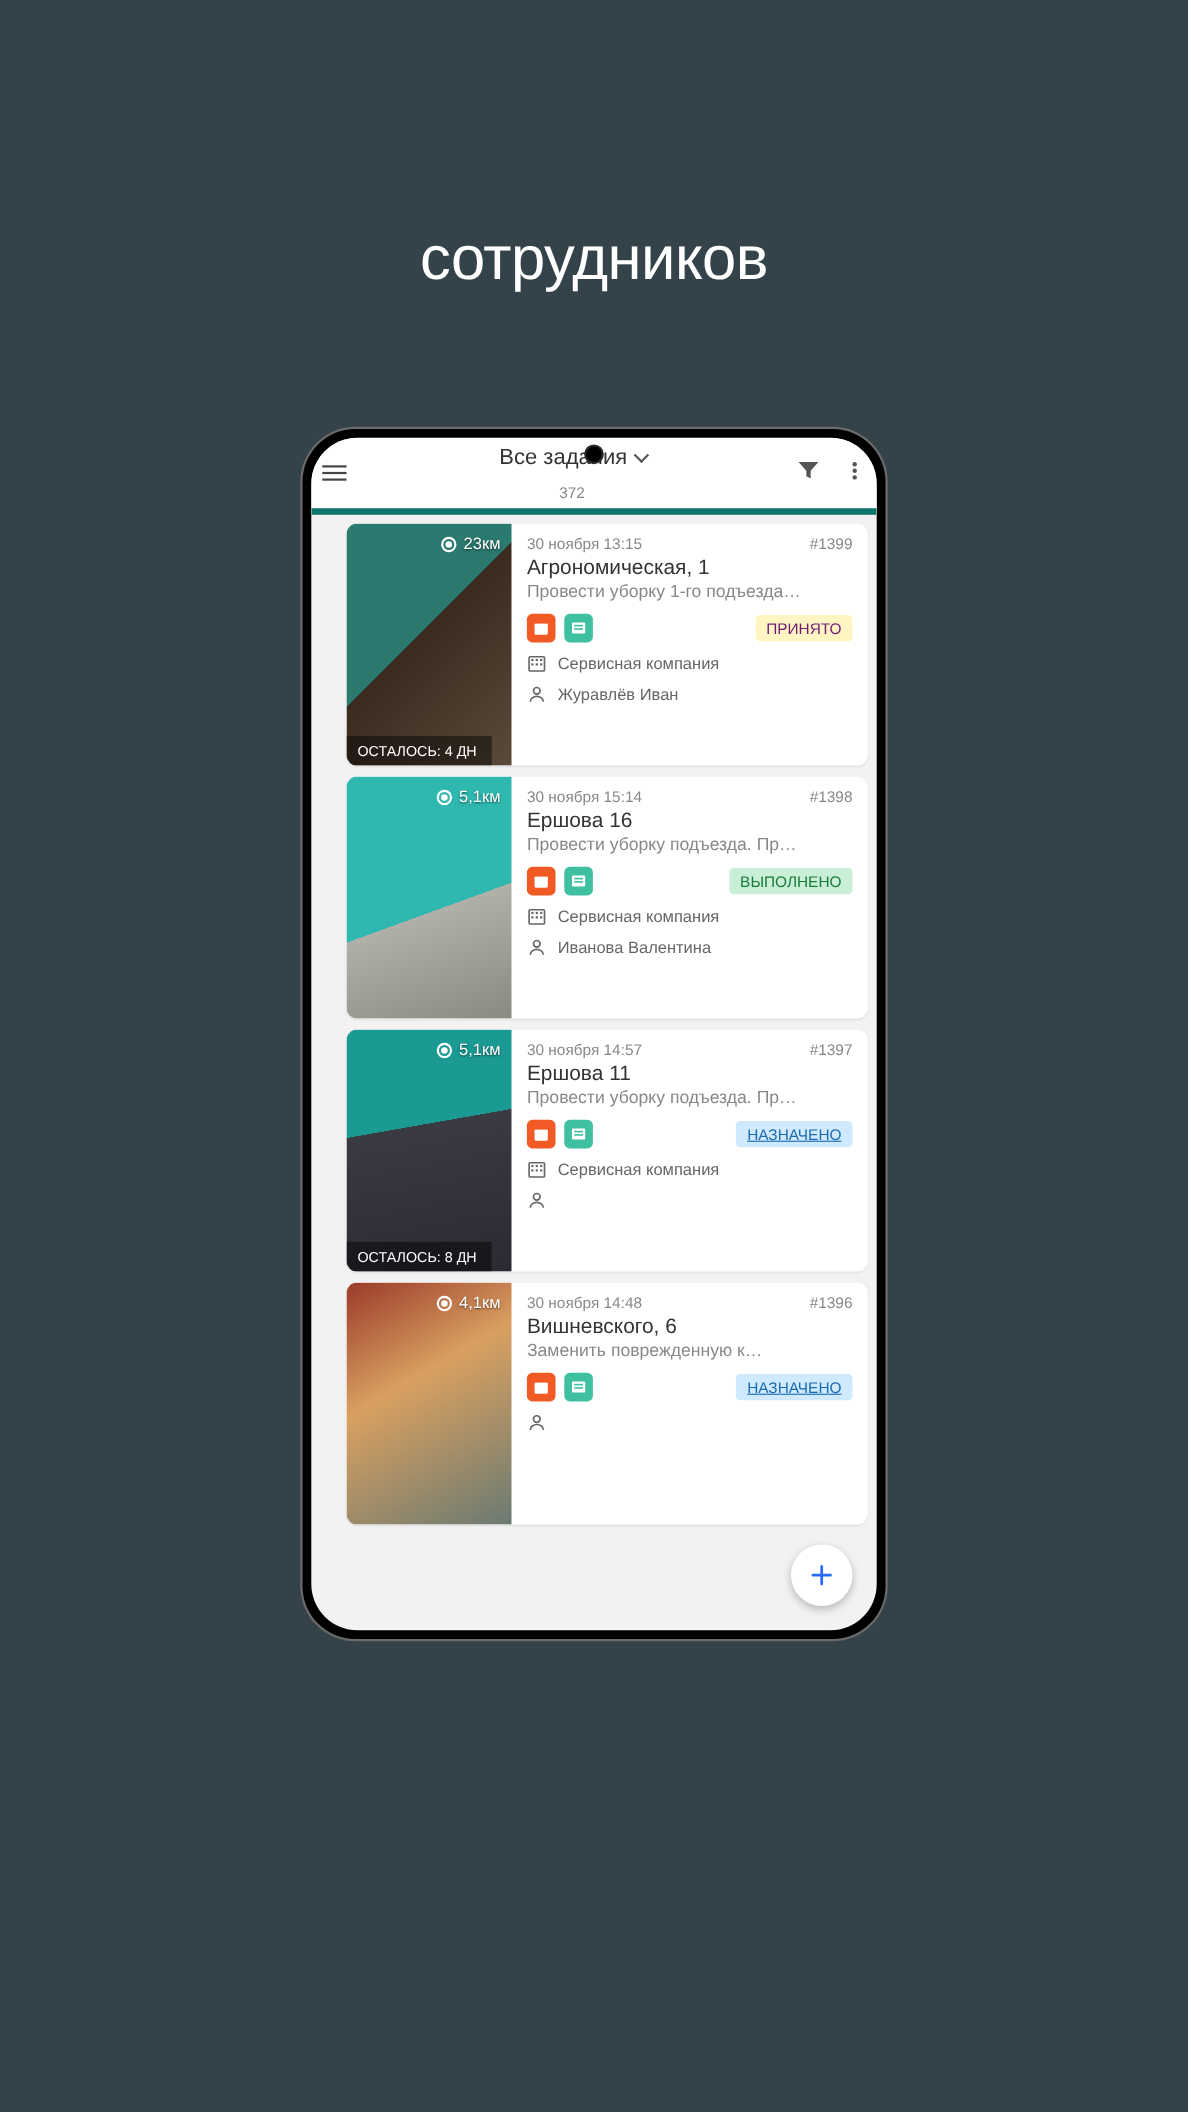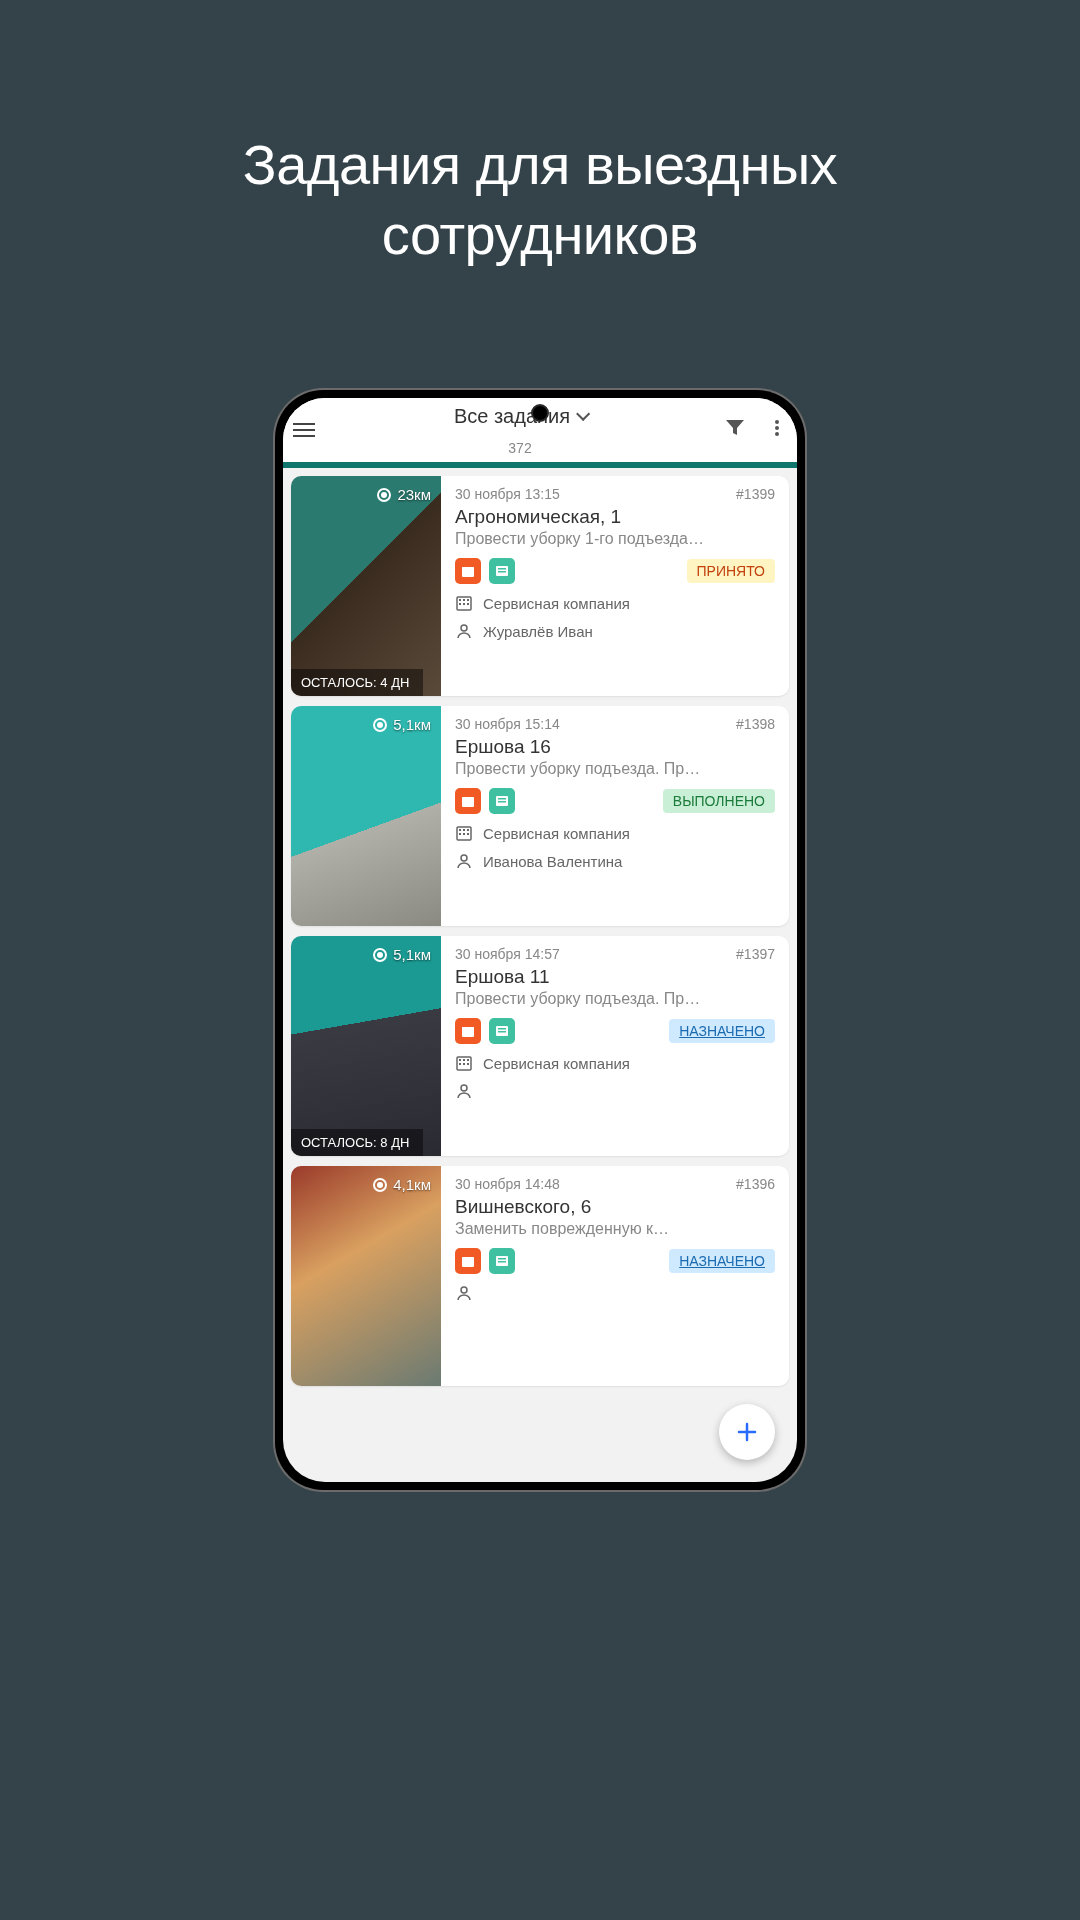--- a/index.html
+++ b/index.html
@@ -71,21 +71,21 @@
     padding: 0 0;
     border-bottom: 6px solid #0f766e;
   }
   .hamburger { padding: 10px; cursor: pointer; }
   .hamburger div { width: 22px; height: 2px; background: #444; margin: 4px 0; }
   .appbar-center { flex: 1; text-align: center; }
   .appbar-title { font-size: 20px; color: #333; display: inline-flex; align-items: center; gap: 6px; cursor: pointer; }
   .appbar-sub { font-size: 14px; color: #888; margin-top: 12px; }
   .appbar-actions { display: flex; align-items: center; gap: 2px; }
   .icon-btn { padding: 10px; cursor: pointer; }
-  .list { padding: 8px; display: flex; flex-direction: column; gap: 10px; }
+  .list { padding: 8px; display: flex; flex-direction: column; gap: 10px; margin-left: 24px; }
   .card {
     background: #fff;
     border-radius: 10px;
     display: flex;
     overflow: hidden;
     box-shadow: 0 1px 2px rgba(0,0,0,0.08);
   }
   .thumb {
     width: 150px;
     min-height: 220px;
@@ -112,21 +112,21 @@
   .card-body { flex: 1; padding: 10px 14px; min-width: 0; }
   .row-top { display: flex; justify-content: space-between; font-size: 14px; color: #888; }
   .card-title { font-size: 19px; color: #333; margin-top: 4px; font-weight: 500; }
   .card-desc { font-size: 16px; color: #888; margin-top: 2px; white-space: nowrap; overflow: hidden; text-overflow: ellipsis; }
   .row-badges { display: flex; align-items: center; justify-content: space-between; margin-top: 10px; }
   .mini-icons { display: flex; gap: 8px; }
   .mini { width: 26px; height: 26px; border-radius: 5px; display: flex; align-items: center; justify-content: center; }
   .mini.orange { background: #f15a24; }
   .mini.teal { background: #3fc1a1; }
   .status-badge { font-size: 14px; padding: 4px 10px; border-radius: 4px; font-weight: 500; }
-  .st-accepted { background: #fff5c2; color: #c2410c; }
+  .st-accepted { background: #fff5c2; color: #701a75; }
   .st-done { background: #c9f0d6; color: #1a7a3a; }
   .st-assigned { background: #cfe9ff; color: #1a6bb0; text-decoration: underline; }
   .info-line { display: flex; align-items: center; gap: 10px; color: #666; font-size: 15px; margin-top: 10px; }
   .info-line svg { flex-shrink: 0; }
   .fab {
     position: absolute;
     right: 22px;
     bottom: 22px;
     width: 56px; height: 56px;
     background: #fff;
@@ -152,21 +152,21 @@
   .bullseye {
     width: 14px; height: 14px; border: 2px solid #fff; border-radius: 50%;
     display: inline-flex; align-items: center; justify-content: center;
   }
   .bullseye::after { content:""; width:6px; height:6px; background:#fff; border-radius:50%; }
 </style>
 </head>
 <body>
 
 <div class="promo-title">
-  <span>Задания для выездных</span><br>
+  <br>
   <span>сотрудников</span>
 </div>
 
 <div class="phone">
   <div class="camera"></div>
   <div class="phone-inner">
 
 
     <div class="appbar">
       <div class="hamburger icon-btn">

